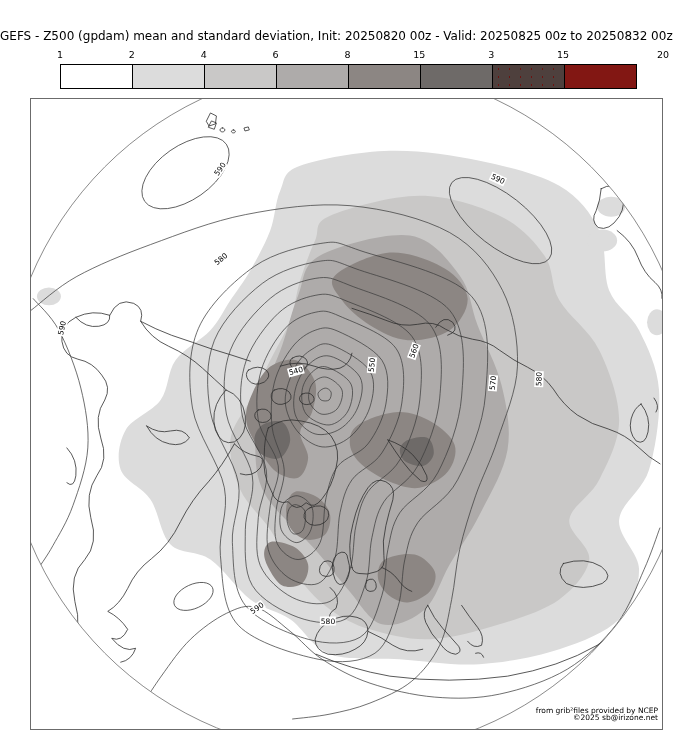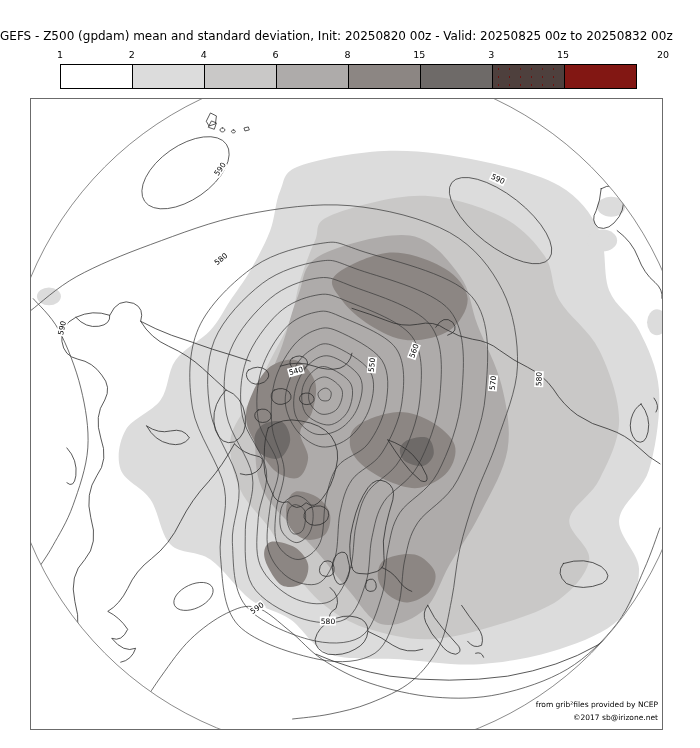--- a/index.html
+++ b/index.html
@@ -14,21 +14,21 @@
   #cbar .seg{flex:1;border-left:1px solid #000;}
   #cbar .seg:first-child{border-left:none;}
   #cbar .seg.speckle{background-image:radial-gradient(#6d1310 1px,transparent 1.2px);
         background-size:11px 8px;}
   #map{position:absolute;left:30px;top:98px;width:633px;height:632px;
        border:1px solid #6b6b6b;box-sizing:border-box;}
   #map svg{position:absolute;left:0;top:0;}
   .clabel{position:absolute;background:#fff;padding:0 1px;font-size:7.5px;
           line-height:9px;white-space:nowrap;z-index:5;}
   .credit{position:absolute;right:4px;font-size:7.5px;z-index:6;background:transparent;}
-  #credit1{bottom:20px;text-align:center;}
+  #credit1{bottom:14px;text-align:center;}
   #credit2{bottom:7px;}
 </style>
 </head>
 <body>
 
 <div id="title">GEFS - Z500 (gpdam) mean and standard deviation, Init: 20250820 00z - Valid: 20250825 00z to 20250832 00z</div>
 
 <div id="cbar-ticks">
     <span style="left: 0%;">1</span>
     <span style="left: 12.5%;">2</span>
@@ -140,14 +140,14 @@
       <span class="clabel" style="left: 31px; top: 229px; transform: translate(-50%, -50%) rotate(-78deg);">590</span>
       <span class="clabel" style="left: 265px; top: 272px; transform: translate(-50%, -50%) rotate(-15deg);">540</span>
       <span class="clabel" style="left: 341px; top: 266px; transform: translate(-50%, -50%) rotate(-85deg);">550</span>
       <span class="clabel" style="left: 383px; top: 252px; transform: translate(-50%, -50%) rotate(-70deg);">560</span>
       <span class="clabel" style="left: 462px; top: 284px; transform: translate(-50%, -50%) rotate(-85deg);">570</span>
       <span class="clabel" style="left: 508px; top: 280px; transform: translate(-50%, -50%) rotate(-88deg);">580</span>
       <span class="clabel" style="left: 226px; top: 509px; transform: translate(-50%, -50%) rotate(-35deg);">590</span>
       <span class="clabel" style="left: 297px; top: 522px; transform: translate(-50%, -50%) rotate(0deg);">580</span>
     </div>
   <div id="credit1" class="credit">from grib²files provided by NCEP</div>
-  <div id="credit2" class="credit">©2017 sb@irizone.net</div>
+  <div id="credit2" class="credit">©2025 sb@irizone.net</div>
 </div>
 
 </body></html>

